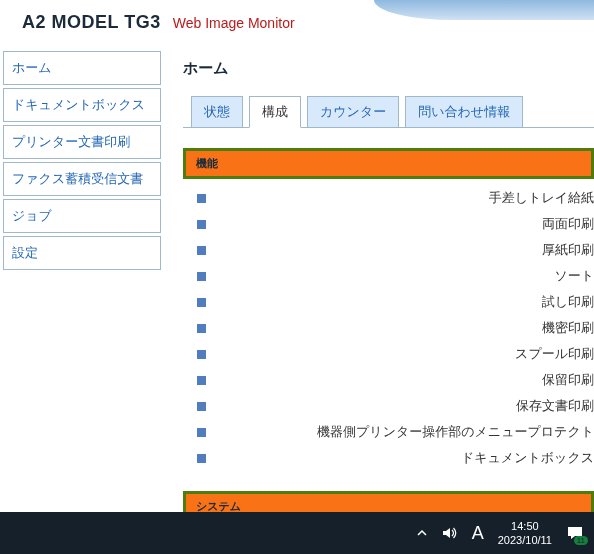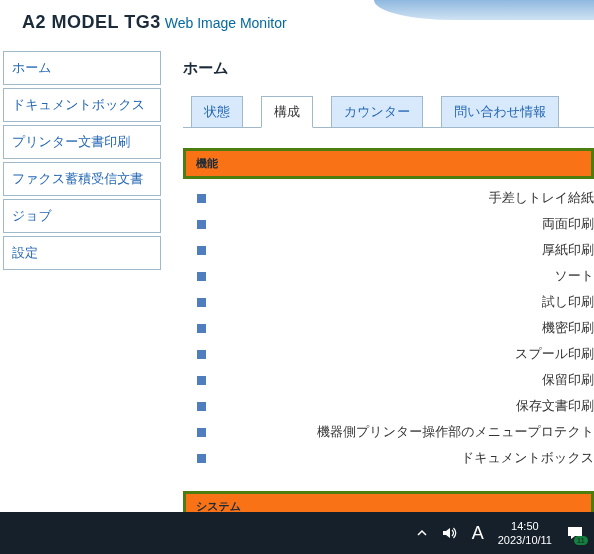--- a/index.html
+++ b/index.html
@@ -29,22 +29,22 @@
   border-bottom-left-radius: 80px 20px;
 }
 .app-title {
   font-size: 18px;
   font-weight: bold;
   color: #1b2b3a;
   letter-spacing: 0.5px;
 }
 .app-subtitle {
   font-size: 14px;
-  color: #0369a1;
-  margin-left: 4px;
+  color: #b91c1c;
+  margin-left: 12px;
 }
 .layout {
   display: flex;
   align-items: flex-start;
   padding-left: 3px;
 }
 .sidebar {
   width: 158px;
   flex-shrink: 0;
 }
@@ -63,21 +63,21 @@
   position: relative;
 }
 .page-title {
   font-size: 15px;
   font-weight: bold;
   color: #1b2b3a;
   margin: 8px 0 18px 0;
 }
 .tabs {
   display: flex;
-  gap: 18px;
+  gap: 6px;
   margin-left: 8px;
 }
 .tab {
   border: 1px solid #9fb8ca;
   background: #d8e9fb;
   color: #2467b5;
   padding: 6px 12px;
   font-size: 13px;
   cursor: pointer;
   border-bottom: 1px solid #9fb8ca;

